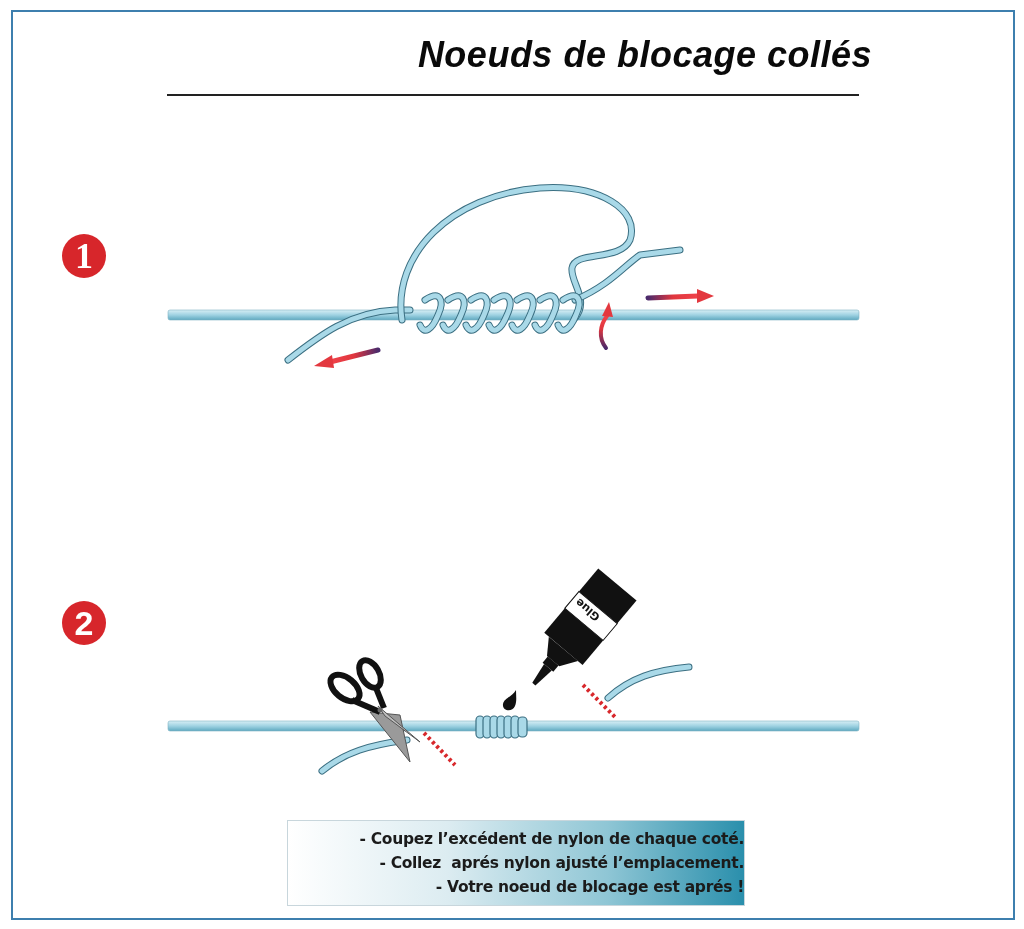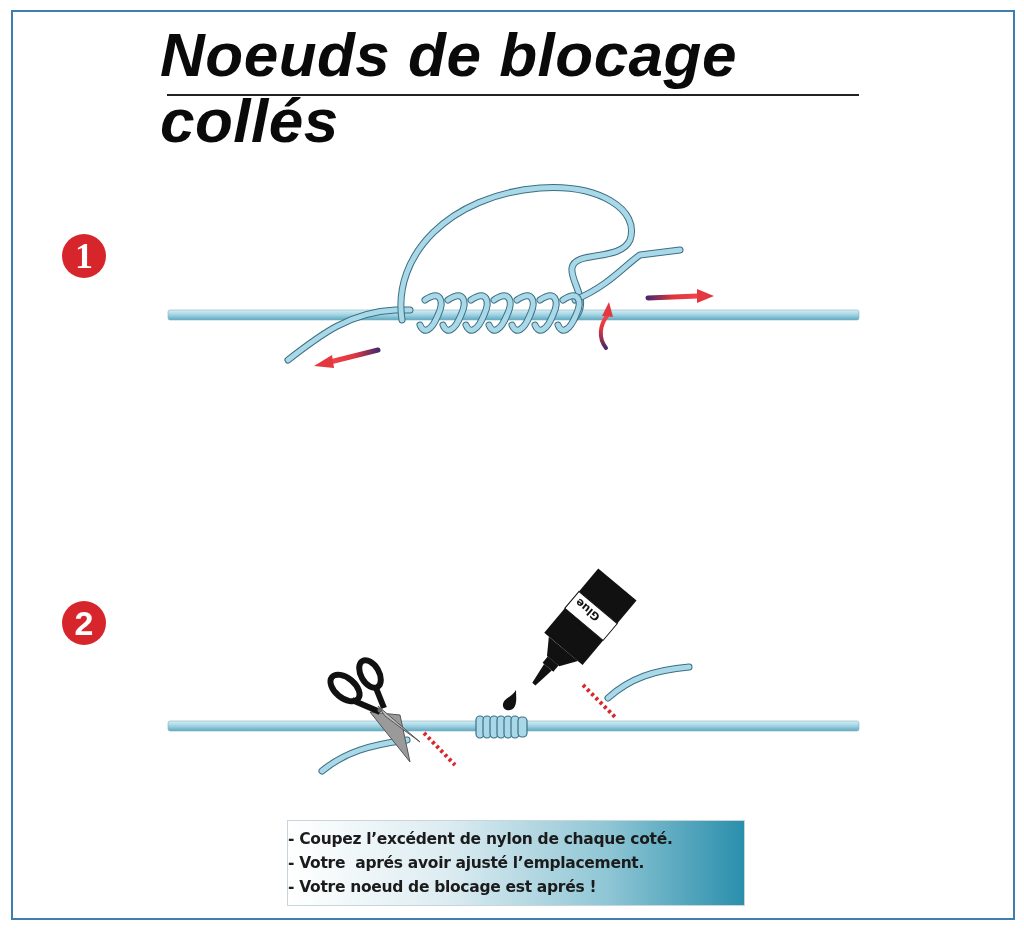--- a/index.html
+++ b/index.html
@@ -1,29 +1,29 @@
 <!DOCTYPE html>
 <html><head>
   <meta charset="utf-8">
   <style>
     html, body { margin: 0; padding: 0; background: #ffffff; }
     body { width: 1024px; height: 929px; position: relative; overflow: hidden; font-family: "Liberation Sans", sans-serif; }
     .frame { position: absolute; left: 11px; top: 10px; width: 1000px; height: 906px; border: 2px solid #3d7fae; box-sizing: content-box; }
-    .title { position: absolute; left: 160px; top: 22px; width: 712px; text-align: left; font-family: "Liberation Sans", sans-serif; font-weight: bold; font-style: italic; font-size: 62px; letter-spacing: 0.5px; color: #0a0a0a; line-height: 66px; }
+    .title { position: absolute; left: 160px; top: 22px; width: 712px; text-align: right; font-family: "Liberation Sans", sans-serif; font-weight: bold; font-style: italic; font-size: 36px; letter-spacing: 0.5px; color: #0a0a0a; line-height: 66px; }
     .title-rule { position: absolute; left: 167px; top: 94px; width: 692px; height: 2px; background: #222; }
     .step-badge { position: absolute; width: 44px; height: 44px; border-radius: 50%; background: #d7262b; color: #fff; font-weight: bold; display: flex; align-items: center; justify-content: center; }
     .step-badge span { font-size: 32px; line-height: 1; }
     .badge1 { left: 62px; top: 234px; }
     .badge1 span { font-family: "Liberation Serif", serif; font-size: 36px; }
     .badge2 { left: 62px; top: 601px; }
     .badge2 span { font-family: "Liberation Sans", sans-serif; font-size: 34px; }
     svg.art { position: absolute; left: 0; top: 0; }
     .caption-box { position: absolute; left: 287px; top: 820px; width: 456px; height: 84px;
       background: linear-gradient(90deg, #ffffff 0%, #dcecf1 35%, #8fc6d5 70%, #2a8fac 100%);
-      border: 1px solid #c8d6dc; display: flex; flex-direction: column; align-items: flex-start; justify-content: center; }
+      border: 1px solid #c8d6dc; display: flex; flex-direction: column; align-items: flex-end; justify-content: center; }
     .caption-line { font-family: "DejaVu Sans", sans-serif; font-weight: bold; font-size: 15.5px; color: #1b1b1b; line-height: 24px; white-space: pre; letter-spacing: -0.3px; }
   </style>
 </head>
 <body>
 
 <div class="frame"></div>
 
 <div class="title">Noeuds de blocage collés</div>
 <div class="title-rule"></div>
 
@@ -160,15 +160,15 @@
   </g>
   <text x="0" y="0" font-family="DejaVu Sans, sans-serif" font-weight="bold" font-size="11" fill="#111" transform="translate(590 607) rotate(220)" text-anchor="middle">Glue</text>
 
   <g>
     <path d="M516 690 C 512 697, 504 698, 503 704 C 502 711, 512 713, 515 706 C 517 701, 516 696, 516 690 Z" fill="#111"></path>
   </g>
 </svg>
 
 <div class="caption-box">
   <div class="caption-line">- Coupez l’excédent de nylon de chaque coté.</div>
-  <div class="caption-line">- Votre  aprés avoir ajusté l’emplacement.</div>
+  <div class="caption-line">- Collez  aprés nylon ajusté l’emplacement.</div>
   <div class="caption-line">- Votre noeud de blocage est aprés !</div>
 </div>
 
 </body></html>

